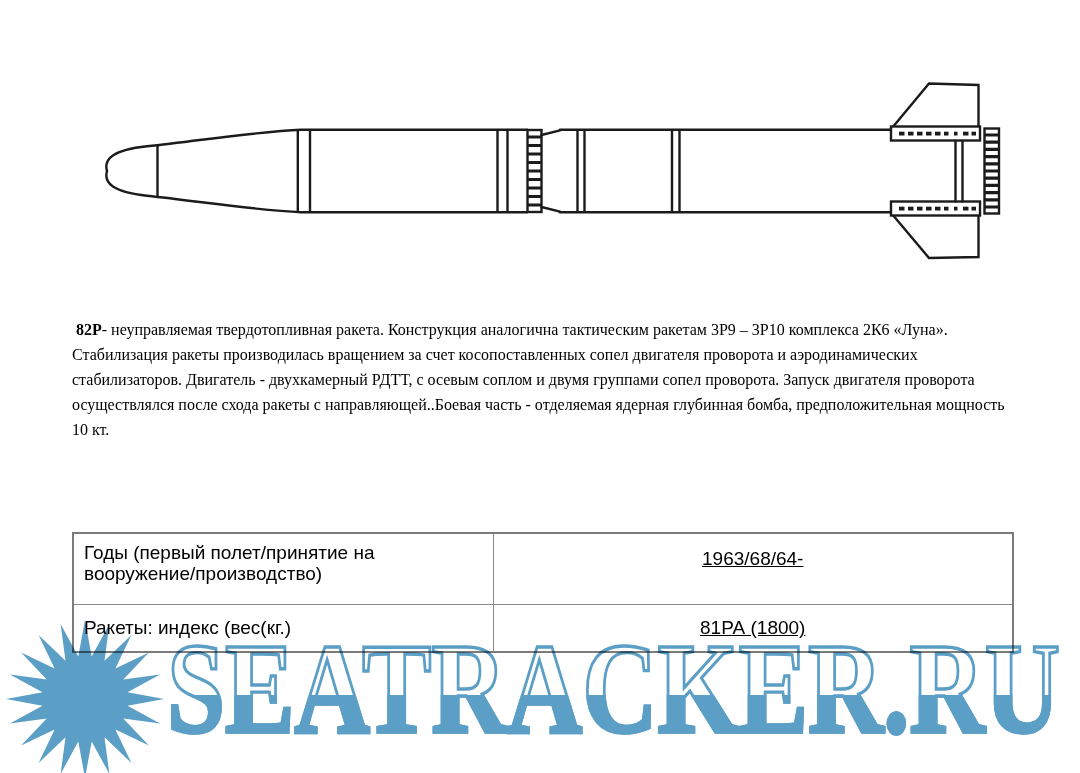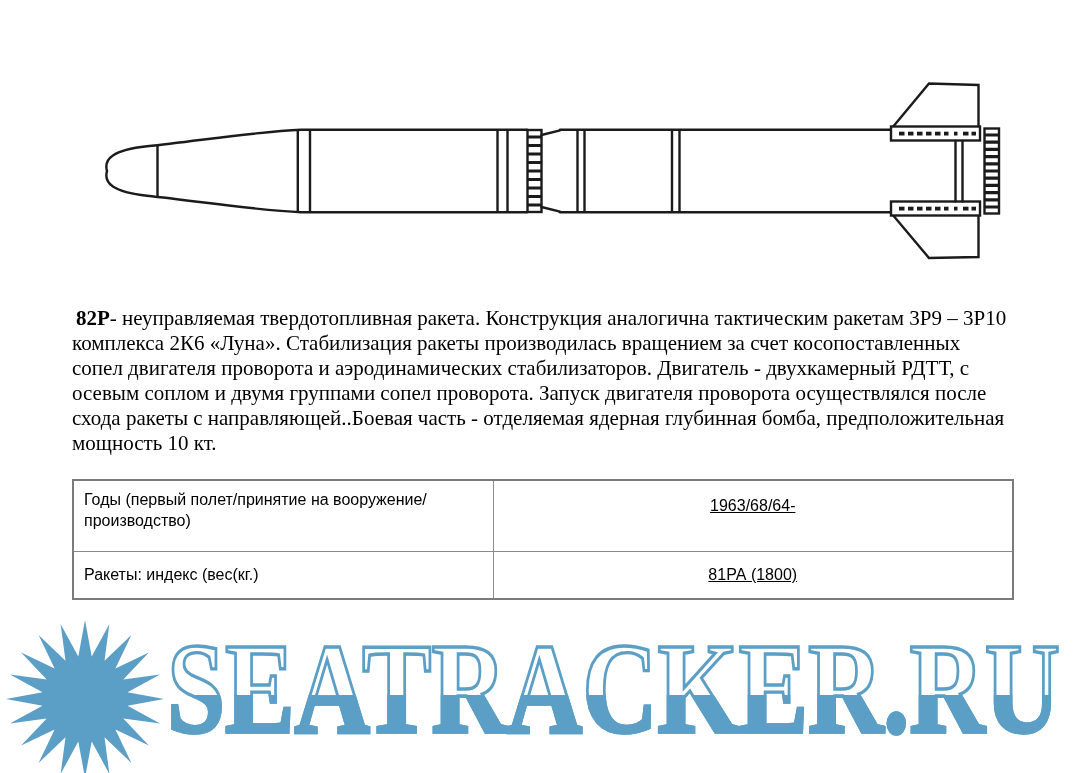--- a/index.html
+++ b/index.html
@@ -17,33 +17,33 @@
     position: absolute; left: 0; top: 0;
     width: 1080px; height: 300px;
   }
   .ln   { fill: none; stroke: var(--ink, #1b1b1b); stroke-width: 2.4; stroke-linecap: round; }
   .lnw  { fill: #ffffff; stroke: var(--ink, #1b1b1b); stroke-width: 2.4; }
   .rung { stroke: var(--ink, #1b1b1b); stroke-width: 3.2; }
   .dash { fill: var(--ink, #1b1b1b); }
 
   
   .article {
-    position: absolute; left: 72px; top: 285px; width: 943px;
+    position: absolute; left: 72px; top: 301px; width: 943px;
     font-family: "Liberation Serif", serif;
-    font-size: 21px; line-height: 25px;
+    font-size: 16px; line-height: 25px;
     text-indent: 4px;
   }
   .article b { font-weight: bold; }
 
   
   .spec-table {
-    position: absolute; left: 72px; top: 479px;
+    position: absolute; left: 72px; top: 532px;
     width: 940px;
     border-collapse: collapse; table-layout: fixed;
-    font-size: 16px; line-height: 21px;
+    font-size: 19px; line-height: 21px;
   }
   .spec-table, .spec-table td { border: 1px solid var(--tborder, #8a8a8a); }
   .spec-table { border: 2px solid #7b7b7b; }
   .spec-table td { padding: 4px 10px; vertical-align: middle; }
   .spec-table td.val { text-align: center; padding: 4px 28px; text-decoration: underline; }
   .spec-table tr.r1 td { vertical-align: top; padding-top: 8px; }
   .spec-table tr.r1 td.val { padding-top: 14px; }
   .spec-table tr.r1 { height: 71px; }
   .spec-table tr.r2 { height: 52px; }
   .spec-table tr.r3 { height: 48px; }

